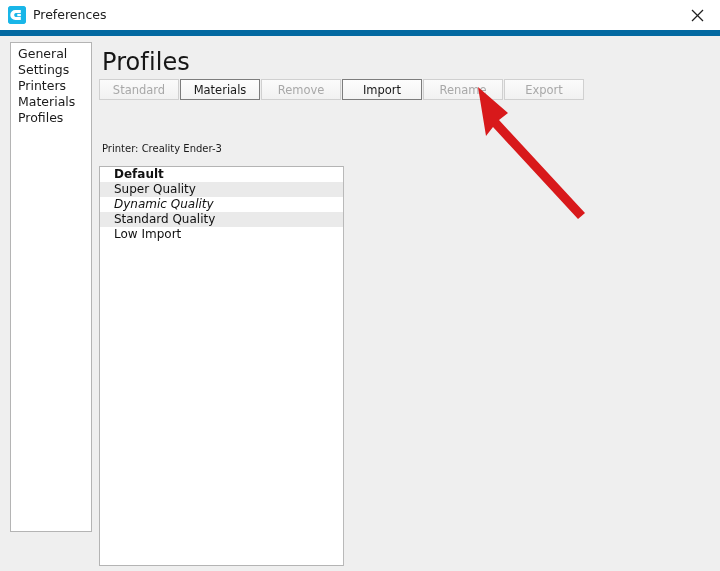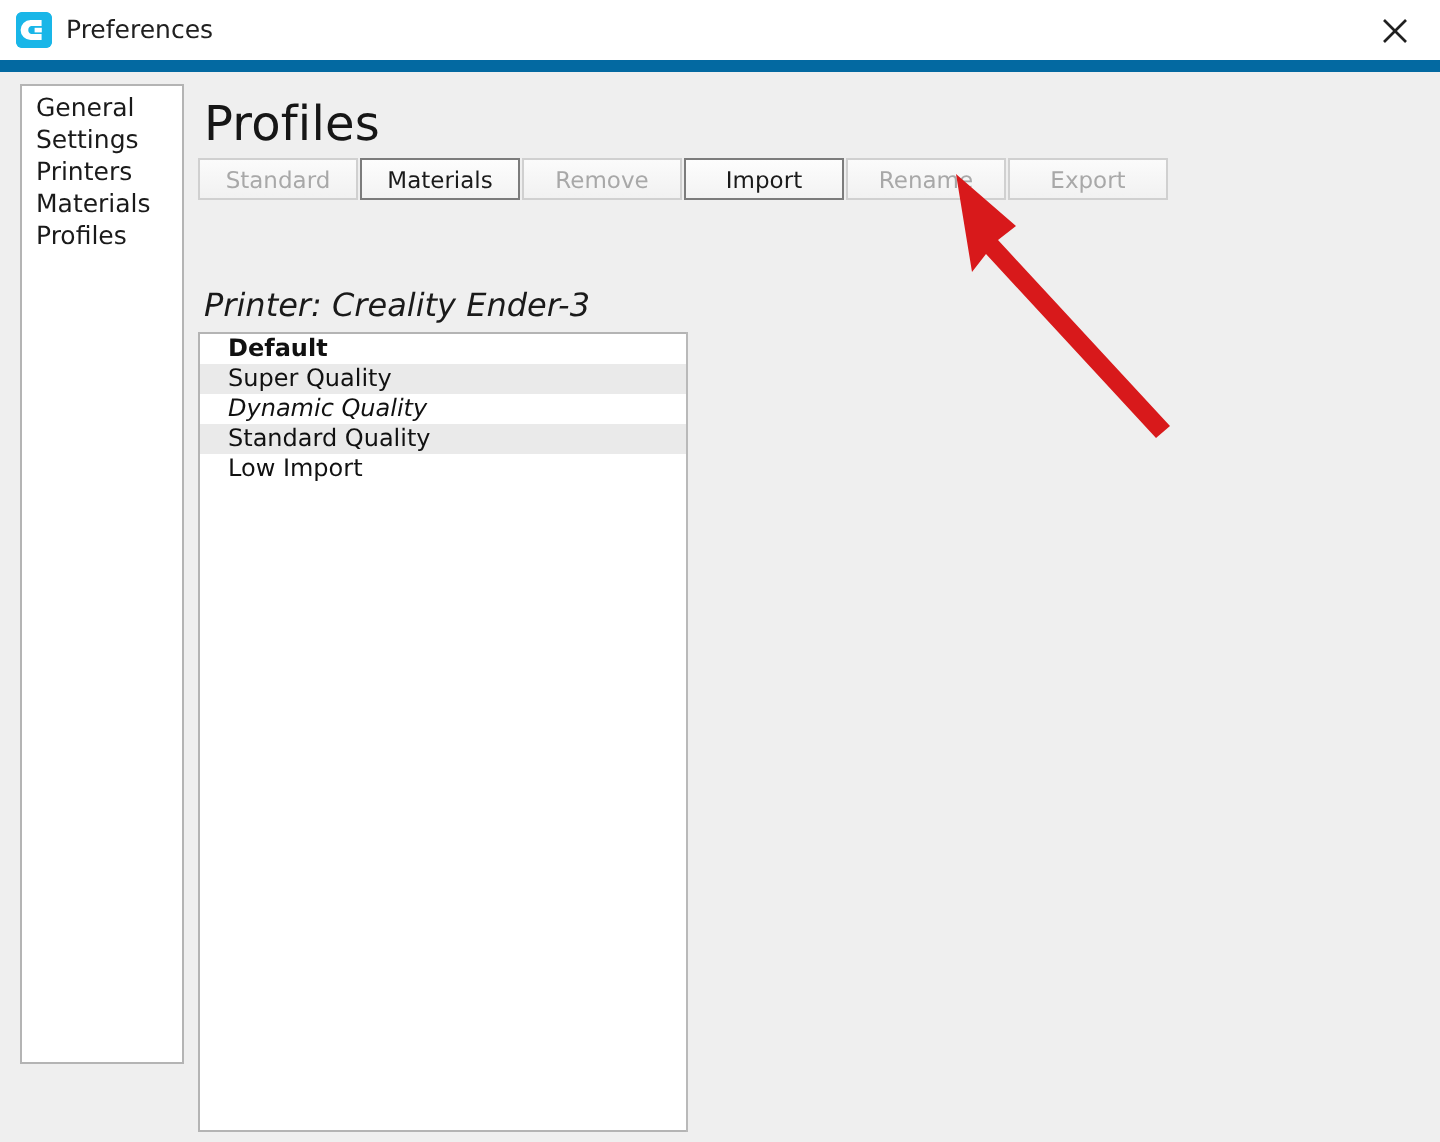--- a/index.html
+++ b/index.html
@@ -130,24 +130,23 @@
   .tbtn.enabled {
     color: #1a1a1a;
     border: 1px solid #7c7c7c;
     background: linear-gradient(#fdfdfd, #f3f3f3);
   }
 
   
   .printer-line {
     position: absolute;
     left: 4px; top: 107px;
-    font-size: 16px;
+    font-size: 10px;
     color: #1a1a1a;
     white-space: nowrap;
-    font-style: italic;
   }
 
   
   .profile-box {
     position: absolute;
     left: 1px; top: 130px;
     width: 245px; height: 400px;
     background: #ffffff;
     border: 1px solid #b4b4b4;
     box-sizing: border-box;

